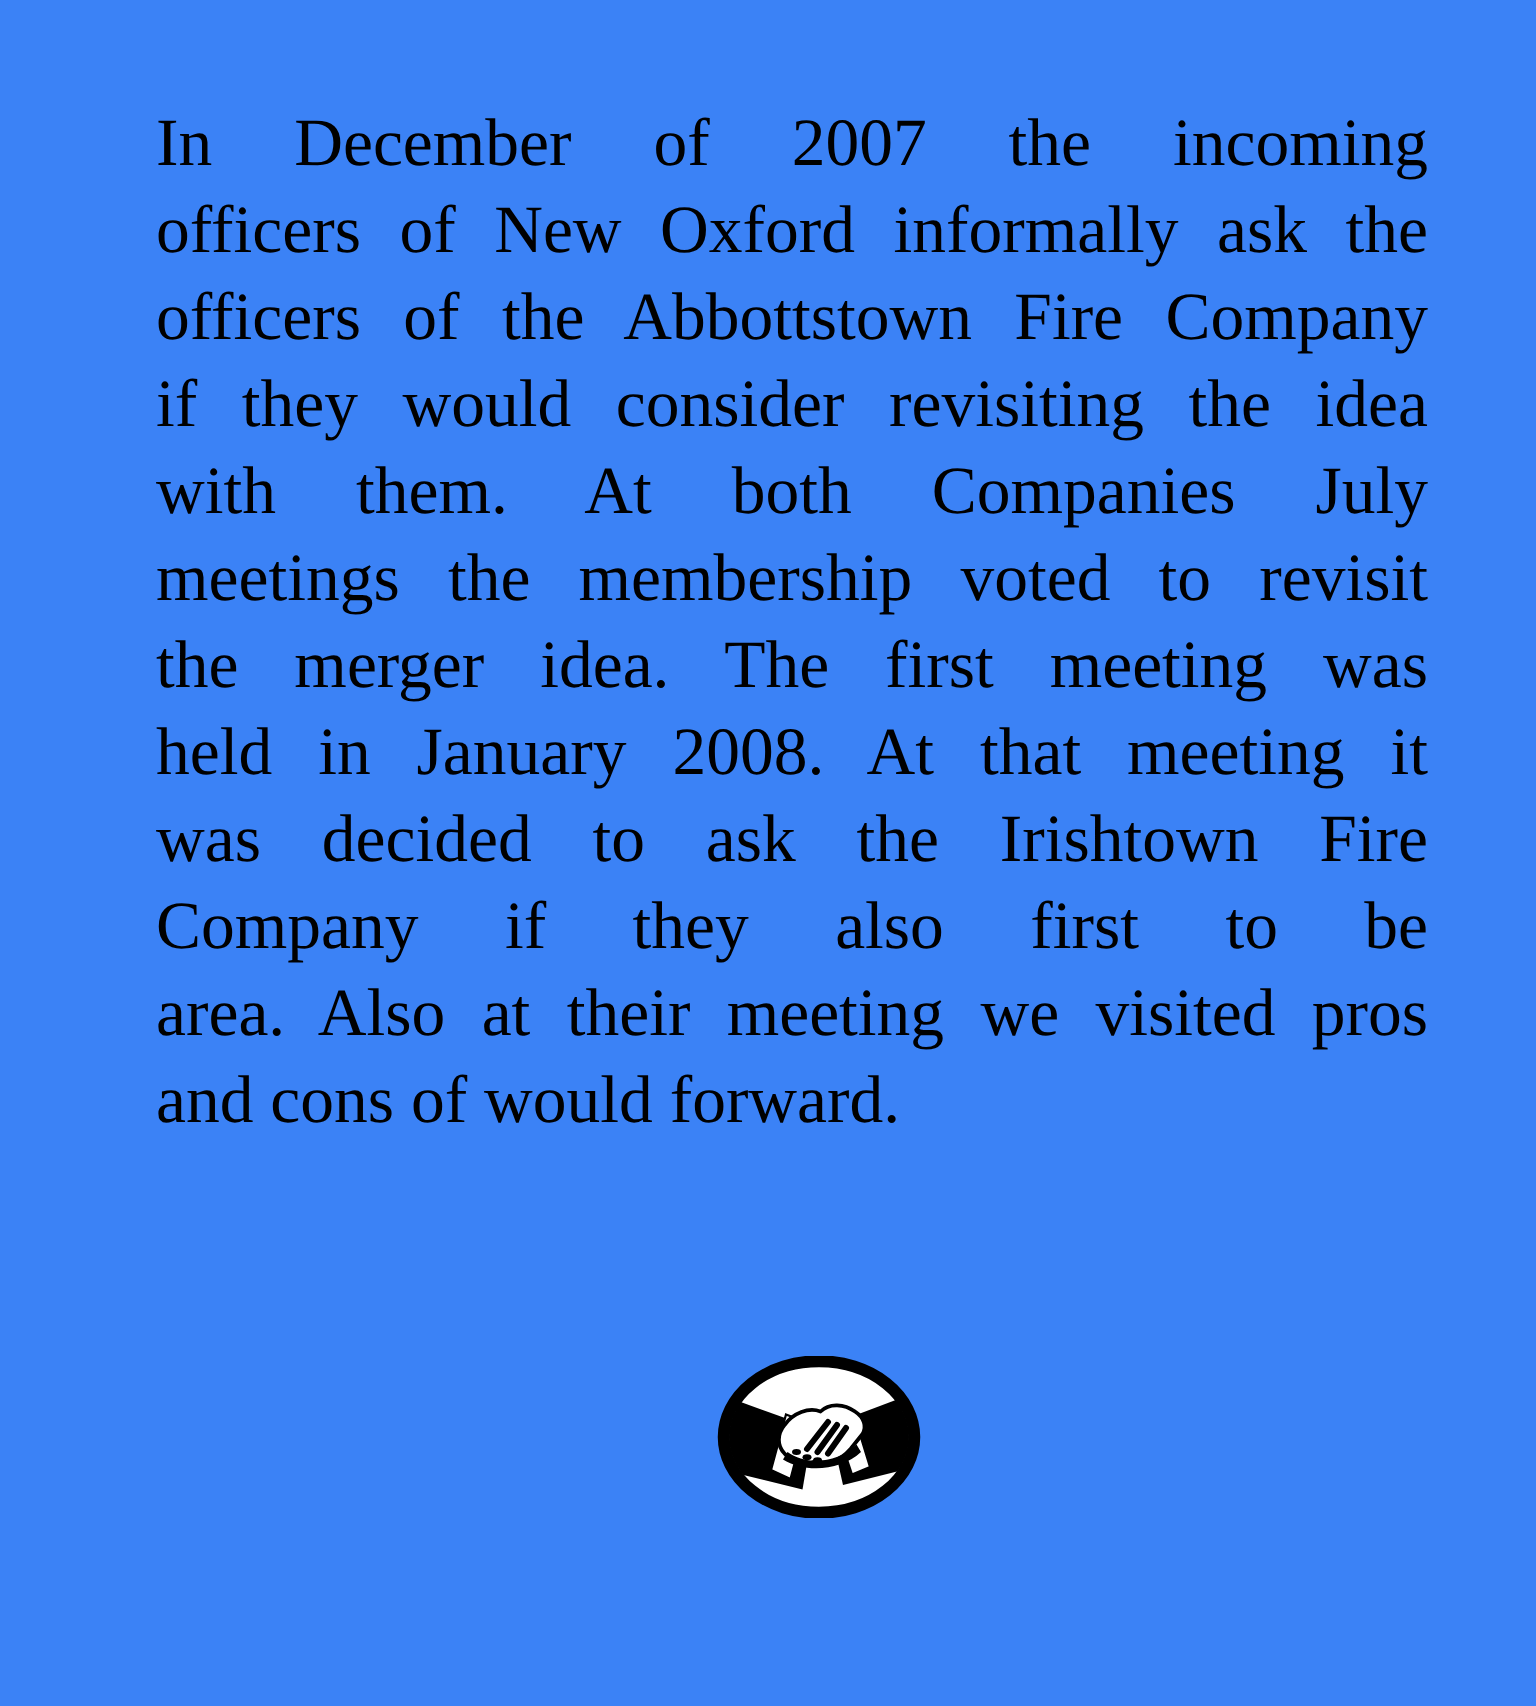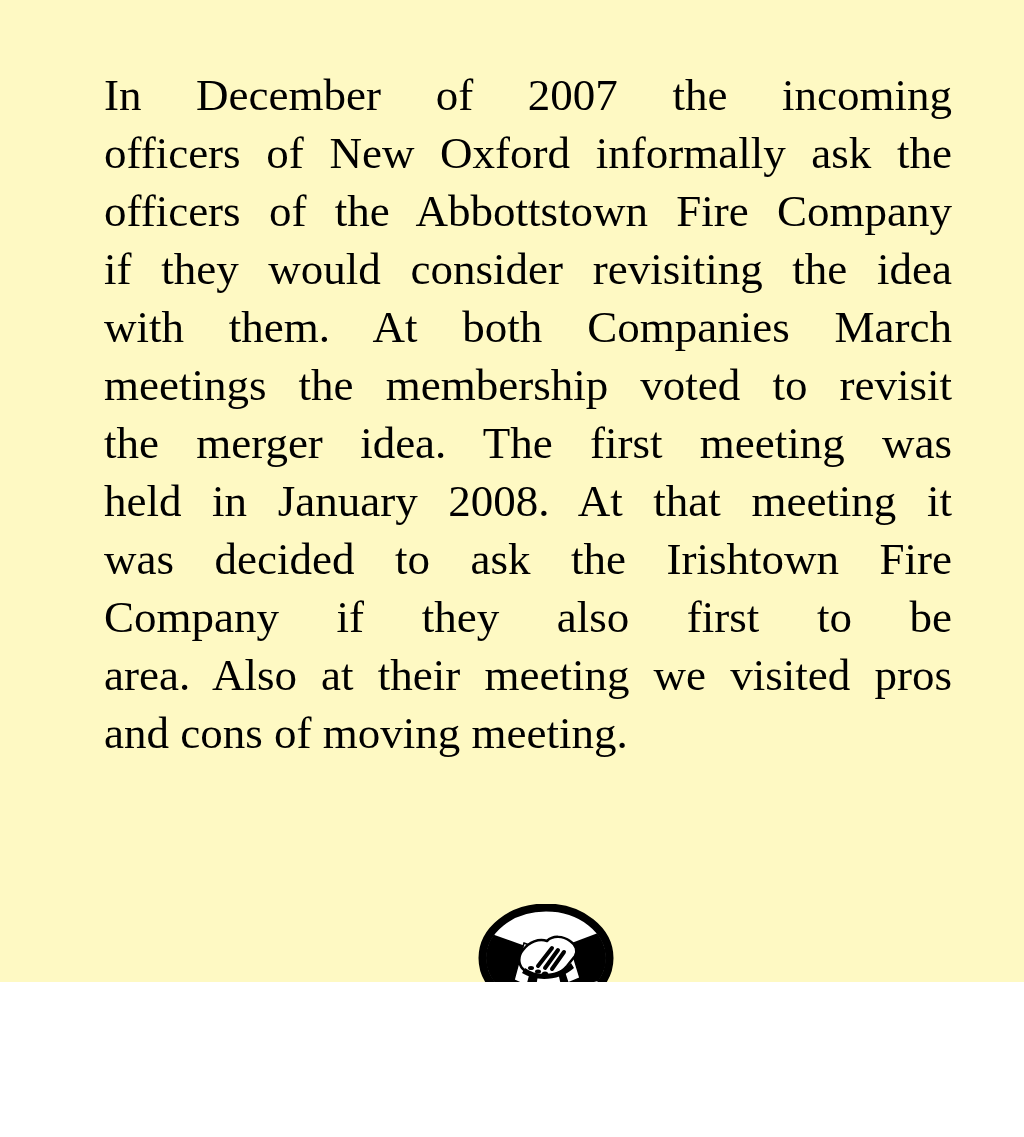--- a/index.html
+++ b/index.html
@@ -3,22 +3,22 @@
 <meta charset="utf-8">
 <style>
   html, body {
     margin: 0;
     padding: 0;
     background: #ffffff;
   }
   .page {
     position: relative;
     width: 1024px;
-    height: 982px;
-    background: #fef9c3;
+    height: 1137px;
+    background: #3b82f6;
     overflow: hidden;
     font-family: "Liberation Serif", serif;
     text-decoration: underline;
   }
   .text-block {
     position: absolute;
     left: 104px;
     top: 66px;
     width: 848px;
     color: #000000;
@@ -50,28 +50,28 @@
 </head>
 <body>
 
 <div class="page">
 
   <div class="text-block">
     <div class="text-line">In December of 2007 the incoming</div>
     <div class="text-line">officers of New Oxford informally ask the</div>
     <div class="text-line">officers of the Abbottstown Fire Company</div>
     <div class="text-line">if they would consider revisiting the idea</div>
-    <div class="text-line">with them.  At both Companies March</div>
+    <div class="text-line">with them.  At both Companies July</div>
     <div class="text-line">meetings the membership voted to revisit</div>
     <div class="text-line">the merger idea.  The first meeting was</div>
     <div class="text-line">held in January 2008.  At that meeting it</div>
     <div class="text-line">was decided to ask the Irishtown Fire</div>
     <div class="text-line">Company if they also first to be</div>
     <div class="text-line">area.  Also at their meeting we visited pros</div>
-    <div class="text-line last-line">and cons of moving meeting.</div>
+    <div class="text-line last-line">and cons of would forward.</div>
   </div>
 
   <div class="logo-wrap">
     <svg viewBox="0 0 272 216" xmlns="http://www.w3.org/2000/svg" aria-hidden="true">
       <defs>
         <clipPath id="oval-clip">
           <ellipse cx="136" cy="108" rx="120" ry="94"></ellipse>
         </clipPath>
       </defs>
 

